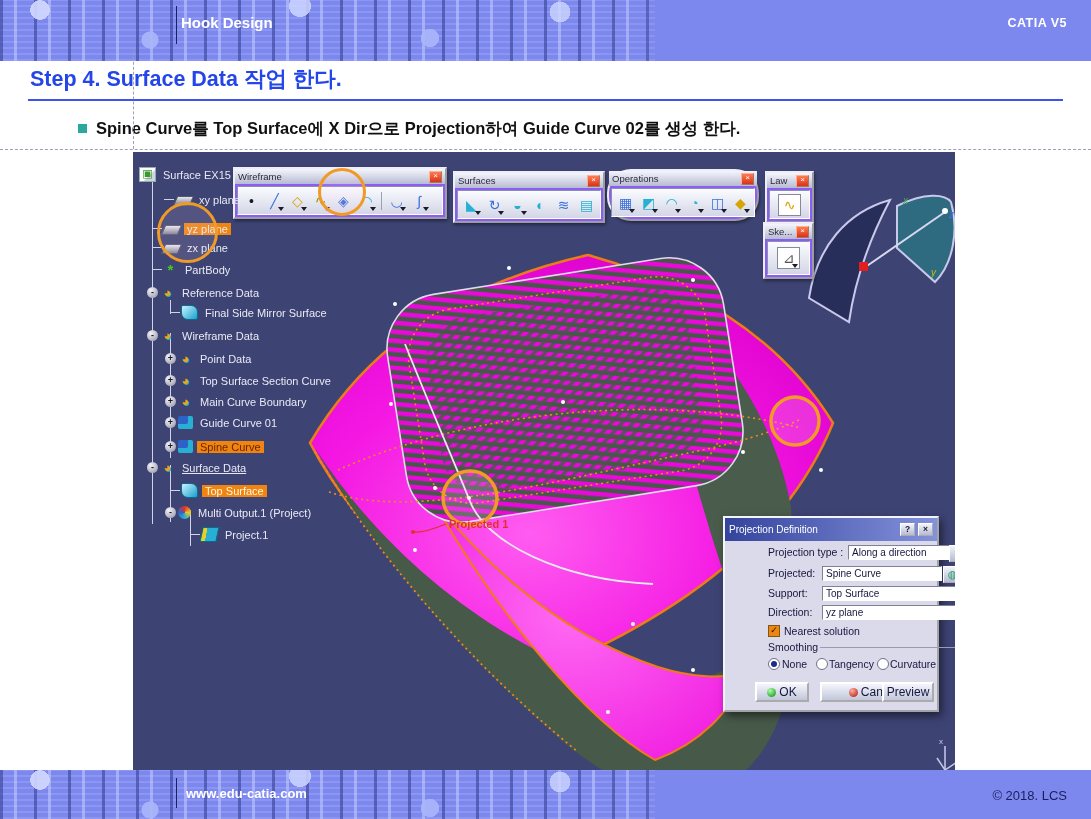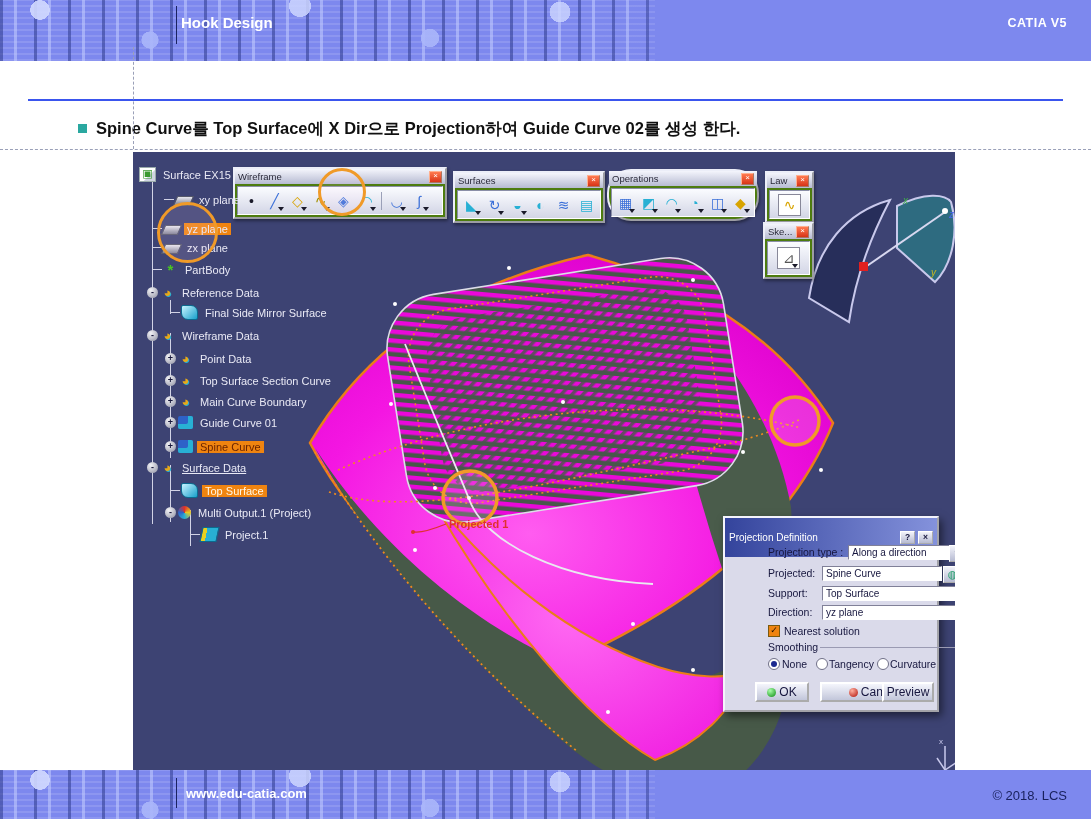--- a/index.html
+++ b/index.html
@@ -36,21 +36,21 @@
   .bullet-sq{width:9px;height:9px;background:#2aa8a0;margin:6px 9px 0 0;flex:none;}
   .bullet-text{font-size:16.5px;font-weight:bold;color:#101010;}
   .dash-h{position:absolute;left:0;top:149px;width:1091px;border-top:1px dashed #9aa0b8;}
   .dash-v{position:absolute;left:133px;top:47px;height:102px;border-left:1px dashed #9aa0b8;}
 
   
   .viewport{position:absolute;left:133px;top:152px;width:822px;height:618px;background:#3d4373;overflow:hidden;}
   .scene{position:absolute;left:0;top:0;}
 
   
-  .toolbar{position:absolute;background:#4d7c0f;border:2px outset #eceef8;box-shadow:1px 2px 3px rgba(0,0,0,.4);}
+  .toolbar{position:absolute;background:#8b5cf6;border:2px outset #eceef8;box-shadow:1px 2px 3px rgba(0,0,0,.4);}
   .tb-title{height:13px;display:flex;align-items:center;background:linear-gradient(#f4f5fc,#b7bbd2);
     font-size:9.5px;color:#2a2a3a;padding:1px 3px;}
   .tb-close{width:11px;height:10px;background:linear-gradient(#ff7a50,#d83418);border:1px outset #ffb090;
     color:#fff;font-size:8px;line-height:8px;text-align:center;margin-left:auto;flex:none;cursor:default;}
   .tb-body{margin:2px;border:1px solid #8b8fa8;border-right-color:#fff;border-bottom-color:#fff;
     background:linear-gradient(#fbfcff,#d3d6e6);display:flex;align-items:center;padding:2px 3px;gap:2px;height:23px;}
   .ti{width:21px;height:20px;font-size:14px;line-height:20px;text-align:center;position:relative;flex:none;}
   .ti.dd::after{content:"";position:absolute;right:1px;bottom:0;border-left:3px solid transparent;
     border-right:3px solid transparent;border-top:4px solid #1a1a2a;}
   .tsep{width:1px;height:18px;background:#9aa0b8;margin:0 2px;flex:none;}
@@ -80,21 +80,21 @@
   .hl-light{color:#fff6e2;}
   .ul{text-decoration:underline;}
 
   
   .ann{position:absolute;border:3px solid #f09a28;border-radius:50%;background:rgba(255,210,245,.12);}
 
   
   .dlg{position:absolute;left:590px;top:364px;width:212px;height:192px;background:#dadaea;
     border:2px outset #f4f4fc;box-shadow:3px 4px 8px rgba(0,0,0,.5);font-size:10.5px;color:#16163e;}
   .dlg-title{height:15px;background:linear-gradient(90deg,#34449c,#8492dc);color:#fff;
-    display:flex;align-items:center;padding:12px 4px;font-size:10px;}
+    display:flex;align-items:center;padding:4px 4px;font-size:10px;}
   .dlg-btn{width:13px;height:11px;background:linear-gradient(#f2f3fa,#b7bbd2);border:1px outset #fff;
     color:#16163e;font-size:8.5px;line-height:10px;text-align:center;font-weight:bold;flex:none;margin-left:3px;}
   .drow{position:absolute;left:0;width:100%;height:15px;margin-left:35px;}
   .dlabel{position:absolute;top:1px;}
   .dfield{position:absolute;height:13px;background:#fff;border:1px solid #808098;
     border-bottom-color:#fff;border-right-color:#fff;font-size:10px;line-height:13px;padding:0 3px;overflow:hidden;white-space:nowrap;}
   .combo-arrow{position:absolute;width:13px;height:15px;background:linear-gradient(#f2f3fa,#b7bbd2);
     border:1px outset #fff;font-size:6px;line-height:14px;text-align:center;color:#111;}
   .dicon{position:absolute;width:17px;height:15px;background:linear-gradient(#f2f3fa,#b7bbd2);
     border:1px outset #fff;text-align:center;font-size:11px;line-height:14px;color:#1c9a66;}
@@ -115,20 +115,21 @@
 <div class="slide">
 
   <div class="banner top">
     <div class="banner-pattern"></div>
     <div class="banner-fade"></div>
     <div class="banner-divider" style="left:176px;top:6px;height:38px;"></div>
     <div class="title-text hd-project">Hook Design</div>
     <div class="title-text hd-brand">CATIA V5</div>
   </div>
 
+  <div class="page-title">Step 4. Surface Data 작업 한다.</div>
   <div class="title-rule"></div>
   <div class="bullet-row">
     <span class="bullet-sq"></span>
     <span class="bullet-text">Spine Curve를 Top Surface에 X Dir으로 Projection하여 Guide Curve 02를 생성  한다.</span>
   </div>
   <div class="dash-h"></div>
   <div class="dash-v"></div>
 
   <div class="viewport">
 

